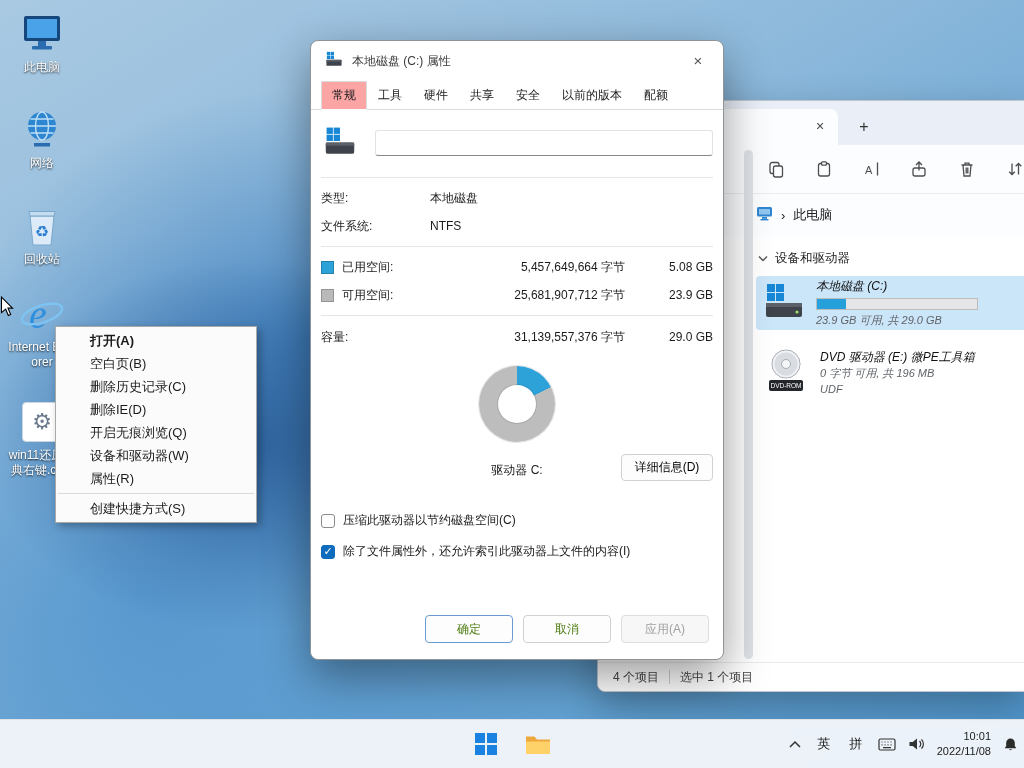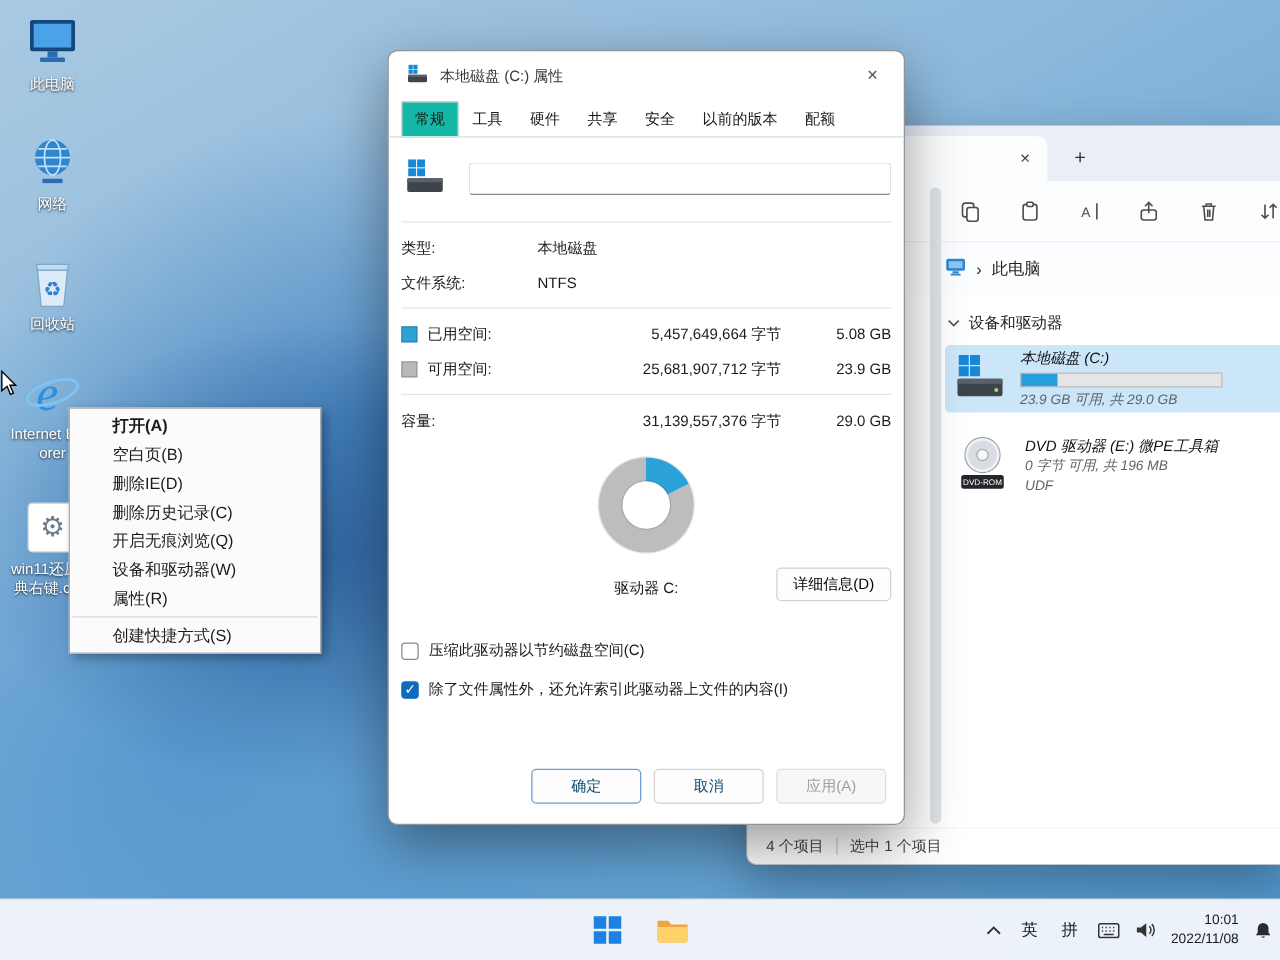--- a/index.html
+++ b/index.html
@@ -58,21 +58,21 @@
   
   .dialog{position:absolute;left:310px;top:40px;width:414px;height:620px;z-index:10;background:#fff;
     border:1px solid #8f9499;border-radius:8px;box-shadow:0 16px 46px rgba(0,0,0,.40);
     display:flex;flex-direction:column;box-sizing:border-box;}
   .dlg-titlebar{height:40px;display:flex;align-items:center;padding:0 10px 0 14px;flex:0 0 auto;}
   .dlg-title{margin-left:9px;font-size:12px;color:#3a3a3a;flex:1;}
   .dlg-close{width:30px;height:26px;text-align:center;line-height:25px;font-size:15px;color:#555;
     border-radius:4px;cursor:default;}
   .dlg-tabs{display:flex;padding:0 10px;border-bottom:1px solid #dcdcdc;flex:0 0 auto;}
   .dlg-tab{font-size:12px;color:#1b1b1b;padding:5px 10px;margin-bottom:-1px;border:1px solid transparent;cursor:default;}
-  .dlg-tab.active{background:#14b8a6;border:1px solid #dcdcdc;border-bottom-color:#fff;}
+  .dlg-tab.active{background:#fca5a5;border:1px solid #dcdcdc;border-bottom-color:#fff;}
   .dlg-page{padding:12px 10px 0;flex:1;display:flex;flex-direction:column;font-size:12px;color:#1b1b1b;}
   .vol-row{display:flex;align-items:center;margin:4px 0 12px;}
   .vol-input{flex:1;margin-left:16px;height:24px;border:1px solid #e3e3e3;border-bottom:1px solid #8a8a8a;
     border-radius:3px;background:#fff;font:inherit;padding:0 6px;}
   .hr{border-top:1px solid #e5e5e5;margin:6px 0;}
   .frow{display:flex;align-items:center;height:28px;}
   .flabel{width:109px;}
   .srow{display:flex;align-items:center;height:28px;}
   .swatch{width:13px;height:13px;margin-right:8px;border:1px solid rgba(0,0,0,.2);box-sizing:border-box;}
   .swatch.used{background:#2da2d9;}
@@ -88,21 +88,21 @@
   .drive-caption{position:absolute;left:50%;top:8px;transform:translateX(-50%);}
   .details-btn{position:absolute;right:0;top:0;width:92px;height:27px;font-size:12px;
     background:#fdfdfd;border:1px solid #d1d1d1;border-radius:4px;cursor:default;}
   .cb-row{display:flex;align-items:center;gap:8px;margin-top:14px;}
   .cb{width:14px;height:14px;border:1px solid #8a8a8a;border-radius:3px;background:#fff;
     box-sizing:border-box;flex:0 0 auto;position:relative;}
   .cb.checked{background:#0f6cbd;border-color:#0f6cbd;}
   .cb.checked::after{content:"✓";position:absolute;left:1.5px;top:-1px;color:#fff;font-size:11px;}
   .dlg-footer{display:flex;justify-content:flex-end;gap:10px;padding:14px 14px 16px;margin-top:auto;}
   .btn{width:88px;height:28px;font-size:12px;background:#fdfdfd;border:1px solid #d1d1d1;
-    border-radius:4px;cursor:default;color:#0c4a6e;}
+    border-radius:4px;cursor:default;color:#4d7c0f;}
   .btn.primary{border-color:#6b9bd2;}
   .btn.disabled{color:#a0a0a0;background:#f7f7f7;border-color:#dedede;}
   
   .taskbar{position:absolute;left:0;right:0;bottom:0;height:48px;background:rgba(242,245,250,.97);
     border-top:1px solid #dfe2e6;z-index:30;}
   .tb-center{position:absolute;left:50%;top:0;height:48px;transform:translateX(-50%);
     display:flex;align-items:center;gap:16px;}
   .tb-btn{width:36px;height:36px;border-radius:5px;display:flex;align-items:center;justify-content:center;cursor:default;}
   .start-grid{display:grid;grid-template-columns:10px 10px;grid-template-rows:10px 10px;gap:2px;}
   .start-grid span{background:#1b82e2;}
@@ -167,22 +167,22 @@
   <div class="desk-icon" style="top:398px">
     <div class="dico">
       <div class="winfile-box">⚙</div>
     </div>
     <div class="dlabel">win11还原经典右键.cmd</div>
   </div>
 
   <div class="ctx-menu">
     <div class="ctx-item bold">打开(A)</div>
     <div class="ctx-item">空白页(B)</div>
+    <div class="ctx-item">删除历史记录(C)</div>
     <div class="ctx-item">删除IE(D)</div>
-    <div class="ctx-item">删除历史记录(C)</div>
     <div class="ctx-item">开启无痕浏览(Q)</div>
     <div class="ctx-item">设备和驱动器(W)</div>
     <div class="ctx-item">属性(R)</div>
     <div class="ctx-sep"></div>
     <div class="ctx-item">创建快捷方式(S)</div>
   </div>
 
   <div class="explorer">
     <div class="ex-tabbar">
       <div class="ex-tab">

